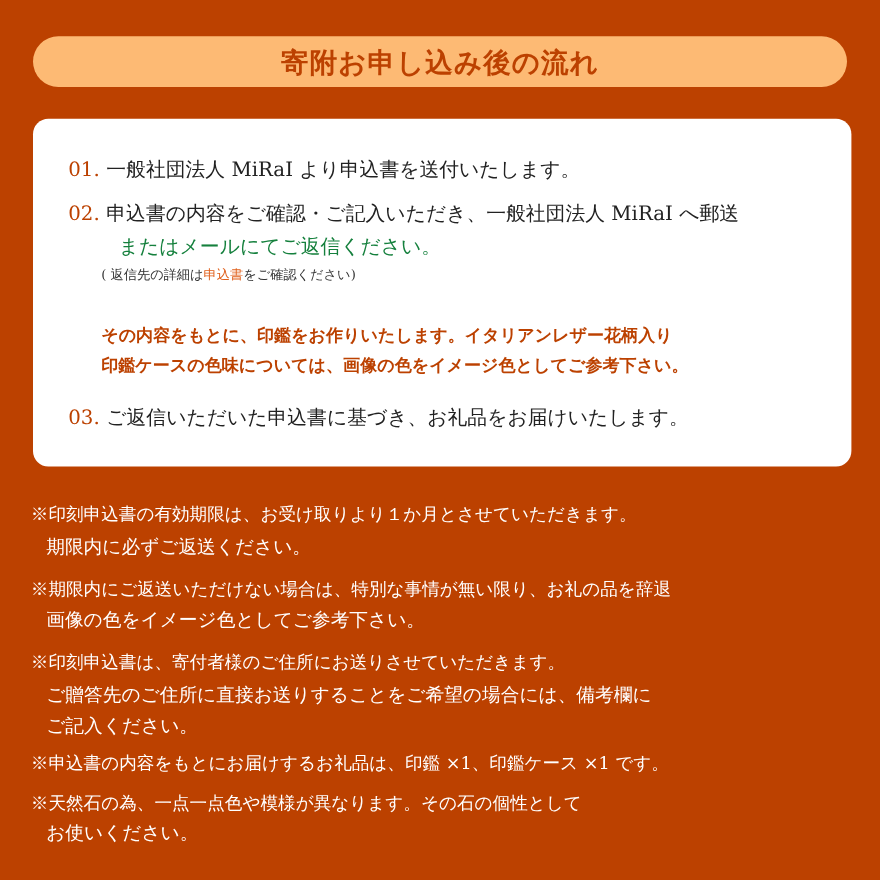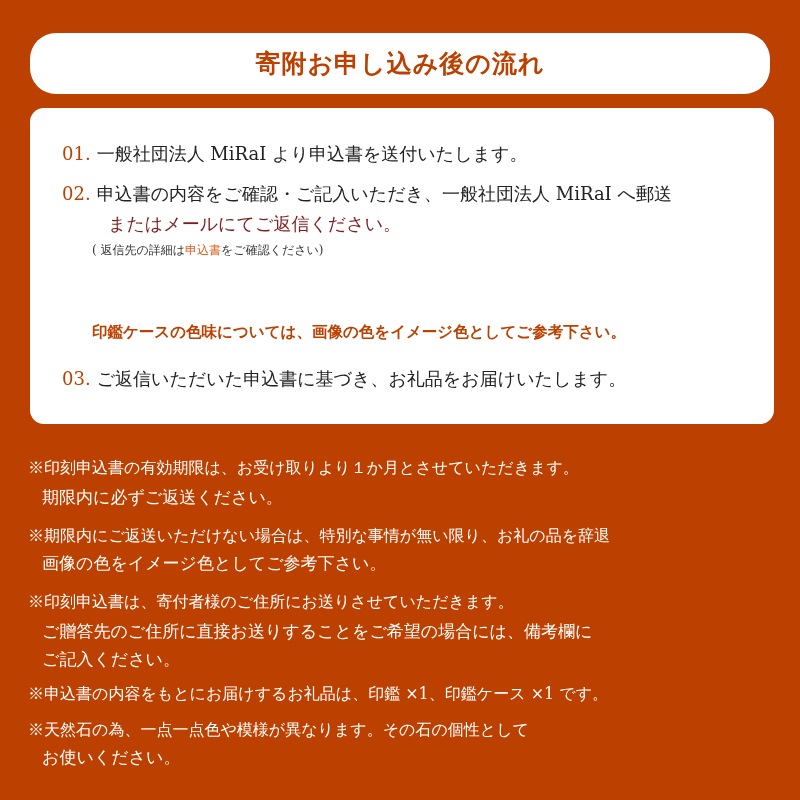--- a/index.html
+++ b/index.html
@@ -5,22 +5,22 @@
   * { margin: 0; padding: 0; box-sizing: border-box; }
   html, body { width: 800px; height: 800px; overflow: hidden; }
   body {
     background: #BC4100;
     font-family: "DejaVu Serif", "Liberation Serif", serif;
     position: relative;
   }
   .title-pill {
     position: absolute;
     left: 30px; top: 33px;
-    width: 740px; height: 61px;
-    background: #ffffff;
+    width: 740px; height: 46px;
+    background: #fdba74;
     border-radius: 26px;
     display: flex; align-items: center; justify-content: center;
   }
   .title-text {
     color: #BC4100;
     font-weight: bold;
     font-size: 25px;
     letter-spacing: 1px;
   }
   .card {
@@ -35,21 +35,21 @@
     left: 32px;
     font-size: 18px;
     color: #222222;
     white-space: nowrap;
   }
   .step-num { color: #BC4100; margin-right: 6px; }
   .step-cont {
     position: absolute;
     left: 78px;
     font-size: 18px;
-    color: #7f1d1d;
+    color: #15803d;
     white-space: nowrap;
   }
   .step-small {
     position: absolute;
     left: 62px;
     font-size: 12px;
     color: #333333;
     white-space: nowrap;
   }
   .step-small .link { color: #E0601C; }
@@ -88,20 +88,21 @@
     <span class="step-num">01.</span><span>一般社団法人 MiRaI より申込書を送付いたします。</span>
   </div>
 
   <div class="step" style="top:74px;">
     <span class="step-num">02.</span><span>申込書の内容をご確認・ご記入いただき、一般社団法人 MiRaI へ郵送</span>
   </div>
   <div class="step-cont" style="top:104px;">またはメールにてご返信ください。</div>
   <div class="step-small" style="top:134px;text-align:right;">
     <span>( 返信先の詳細は</span><span class="link">申込書</span><span>をご確認ください)</span>
   </div>
+  <div class="emph" style="top:187px;">その内容をもとに、印鑑をお作りいたします。イタリアンレザー花柄入り</div>
   <div class="emph" style="top:214px;">印鑑ケースの色味については、画像の色をイメージ色としてご参考下さい。</div>
 
   <div class="step" style="top:259px;">
     <span class="step-num">03.</span><span>ご返信いただいた申込書に基づき、お礼品をお届けいたします。</span>
   </div>
 </div>
 
 <div>
   <div class="note" style="top:458px;">※印刻申込書の有効期限は、お受け取りより１か月とさせていただきます。</div>
   <div class="note-cont" style="top:486px;">期限内に必ずご返送ください。</div>

